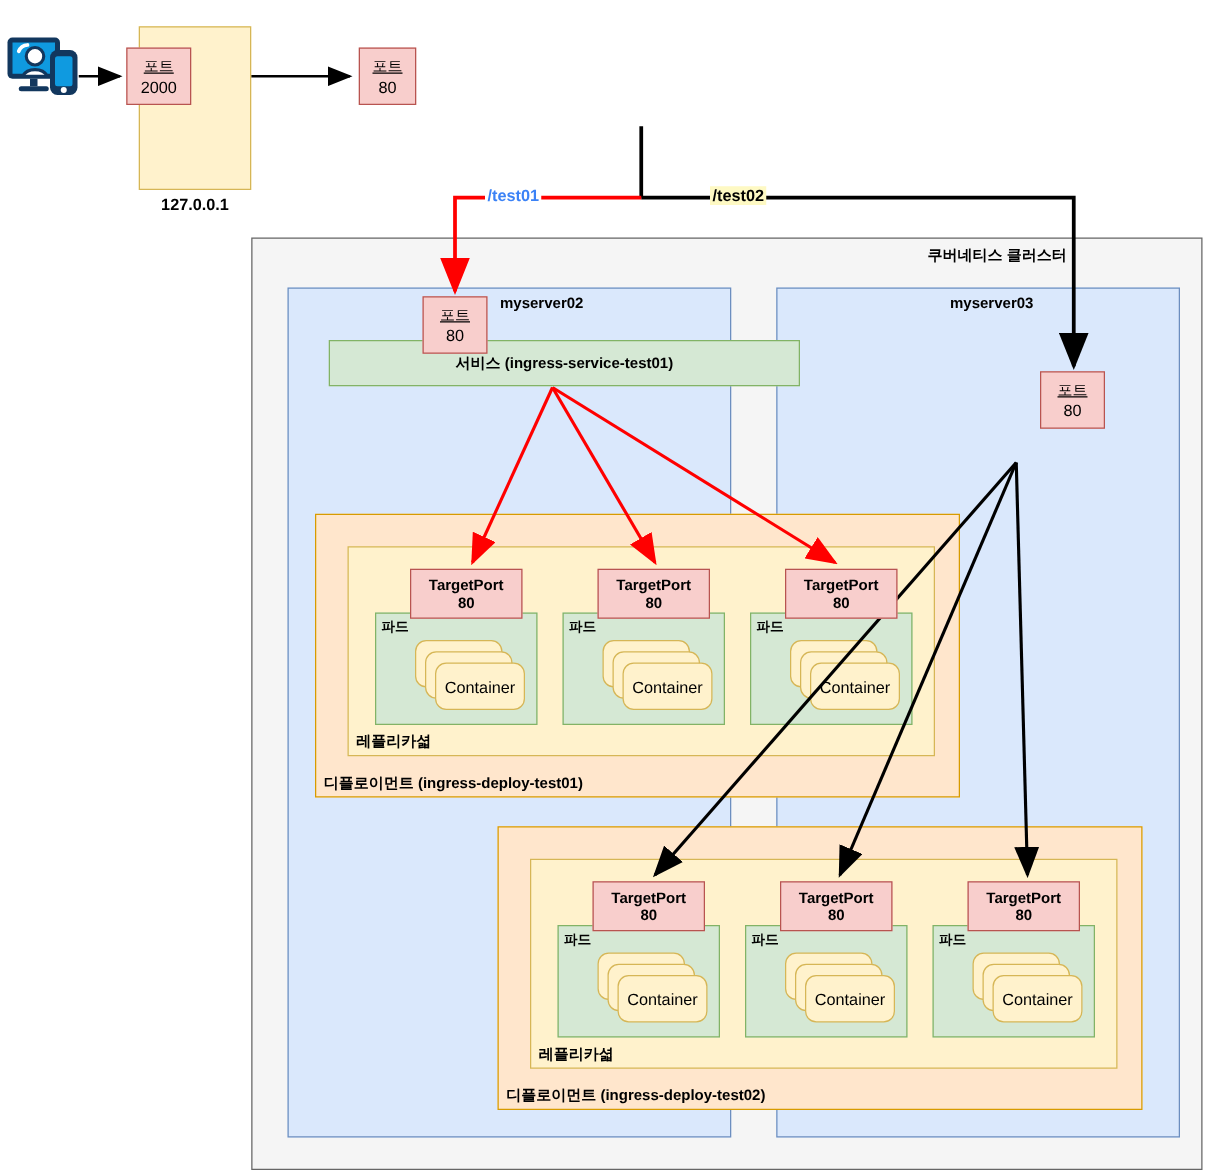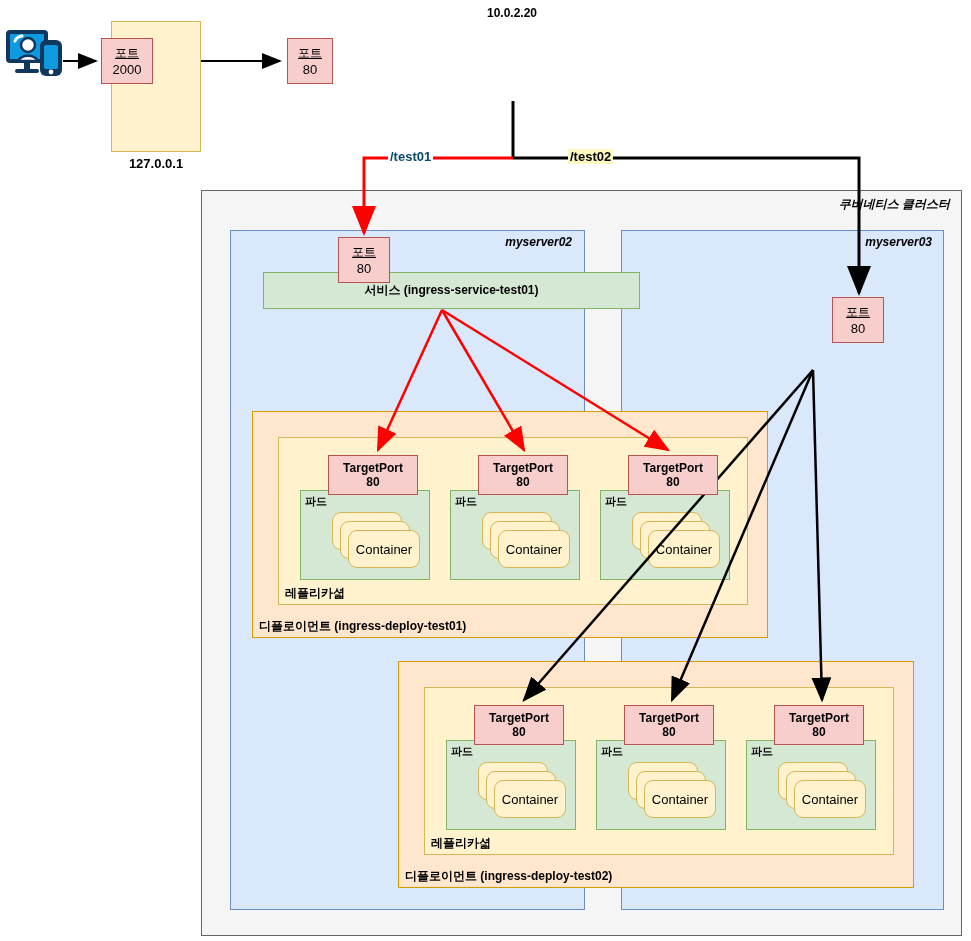--- a/index.html
+++ b/index.html
@@ -20,22 +20,22 @@
   .hostbox{background:#fff2cc;border:1.5px solid #d6b656;}
   .lbbox{background:#e1d5e7;border:1.5px solid #9673a6;}
   .cont{background:#fff2cc;border:1.5px solid #d6b656;border-radius:9px;text-align:right;}
 
   .ctext{display:flex;flex-direction:column;align-items:center;justify-content:center;
          width:100%;height:100%;text-align:center;color:#000;}
   .b{font-weight:bold;}
   .f12{font-size:12px;}
   .f13{font-size:13px;}
   .u{text-decoration:underline;}
-  .right{text-align:right;font-style:italic;}
-  .redtxt{color:#0c4a6e;}
+  .right{text-align:left;}
+  .redtxt{color:#3b82f6;}
   .tinyLabel{font-weight:bold;font-size:11px;color:#000;}
   .contLabel{font-size:13px;color:#000;display:flex;align-items:center;justify-content:center;width:100%;height:100%;}
 </style>
 </head>
 <body>
 
 <div id="stage">
 
   <div class="bx cluster" style="left:201px;top:190px;width:761px;height:746px;"></div>
   <div class="lbl right b f12" style="left:742px;top:196px;width:208px;">쿠버네티스 클러스터</div>
@@ -148,21 +148,20 @@
 
   <div class="bx hostbox" style="left:111px;top:21px;width:90px;height:131px;"></div>
   <div class="lbl b f13" style="left:111px;top:156px;width:90px;text-align:center;">127.0.0.1</div>
   <div class="bx portbox" style="left:101px;top:38px;width:52px;height:46px;">
     <div class="ctext">
       <span class="f12 u">포트</span>
       <span class="f13">2000</span>
     </div>
   </div>
 
-  <div class="lbl b f12" style="left:292px;top:6px;width:440px;text-align:center;">10.0.2.20</div>
   <div class="bx portbox" style="left:287px;top:38px;width:46px;height:46px;">
     <div class="ctext">
       <span class="f12 u">포트</span>
       <span class="f13">80</span>
     </div>
   </div>
 
   <div class="lbl b f13 redtxt" style="left:388px;top:149px;background:#ffffff;padding:0 2px;">/test01</div>
   <div class="lbl b f13" style="left:568px;top:149px;background:#fef9c3;padding:0 2px;">/test02</div>
 

